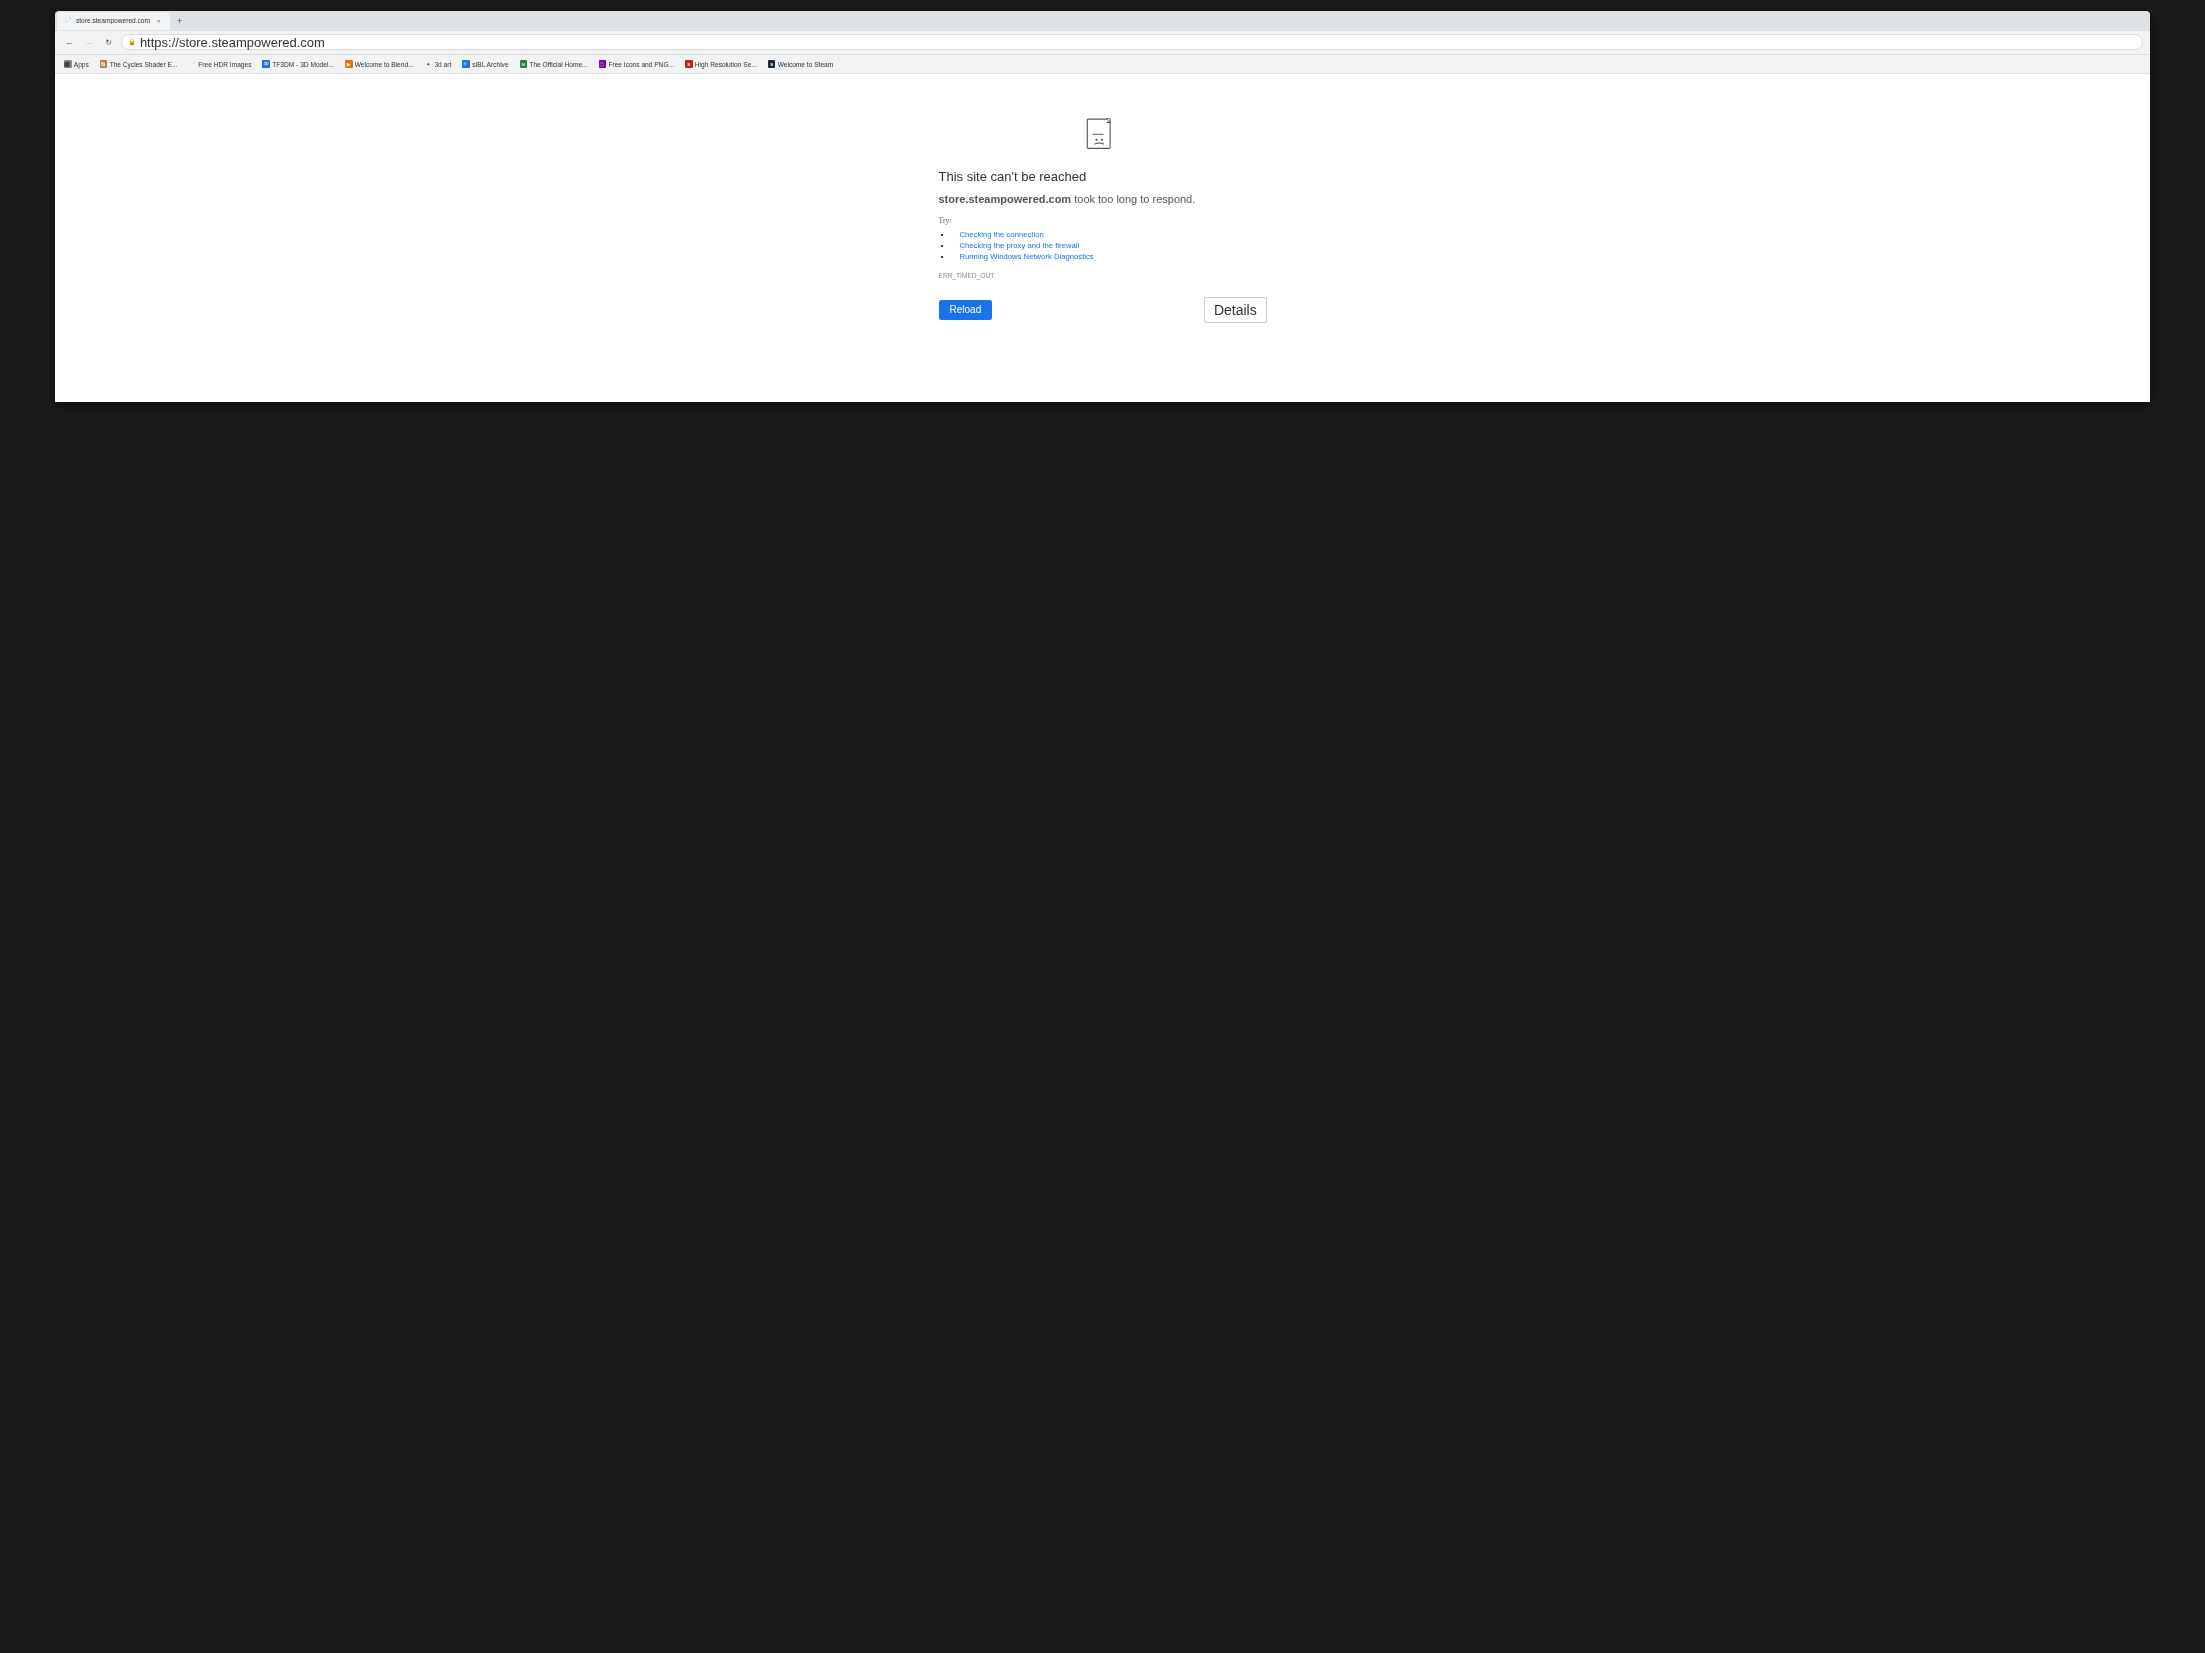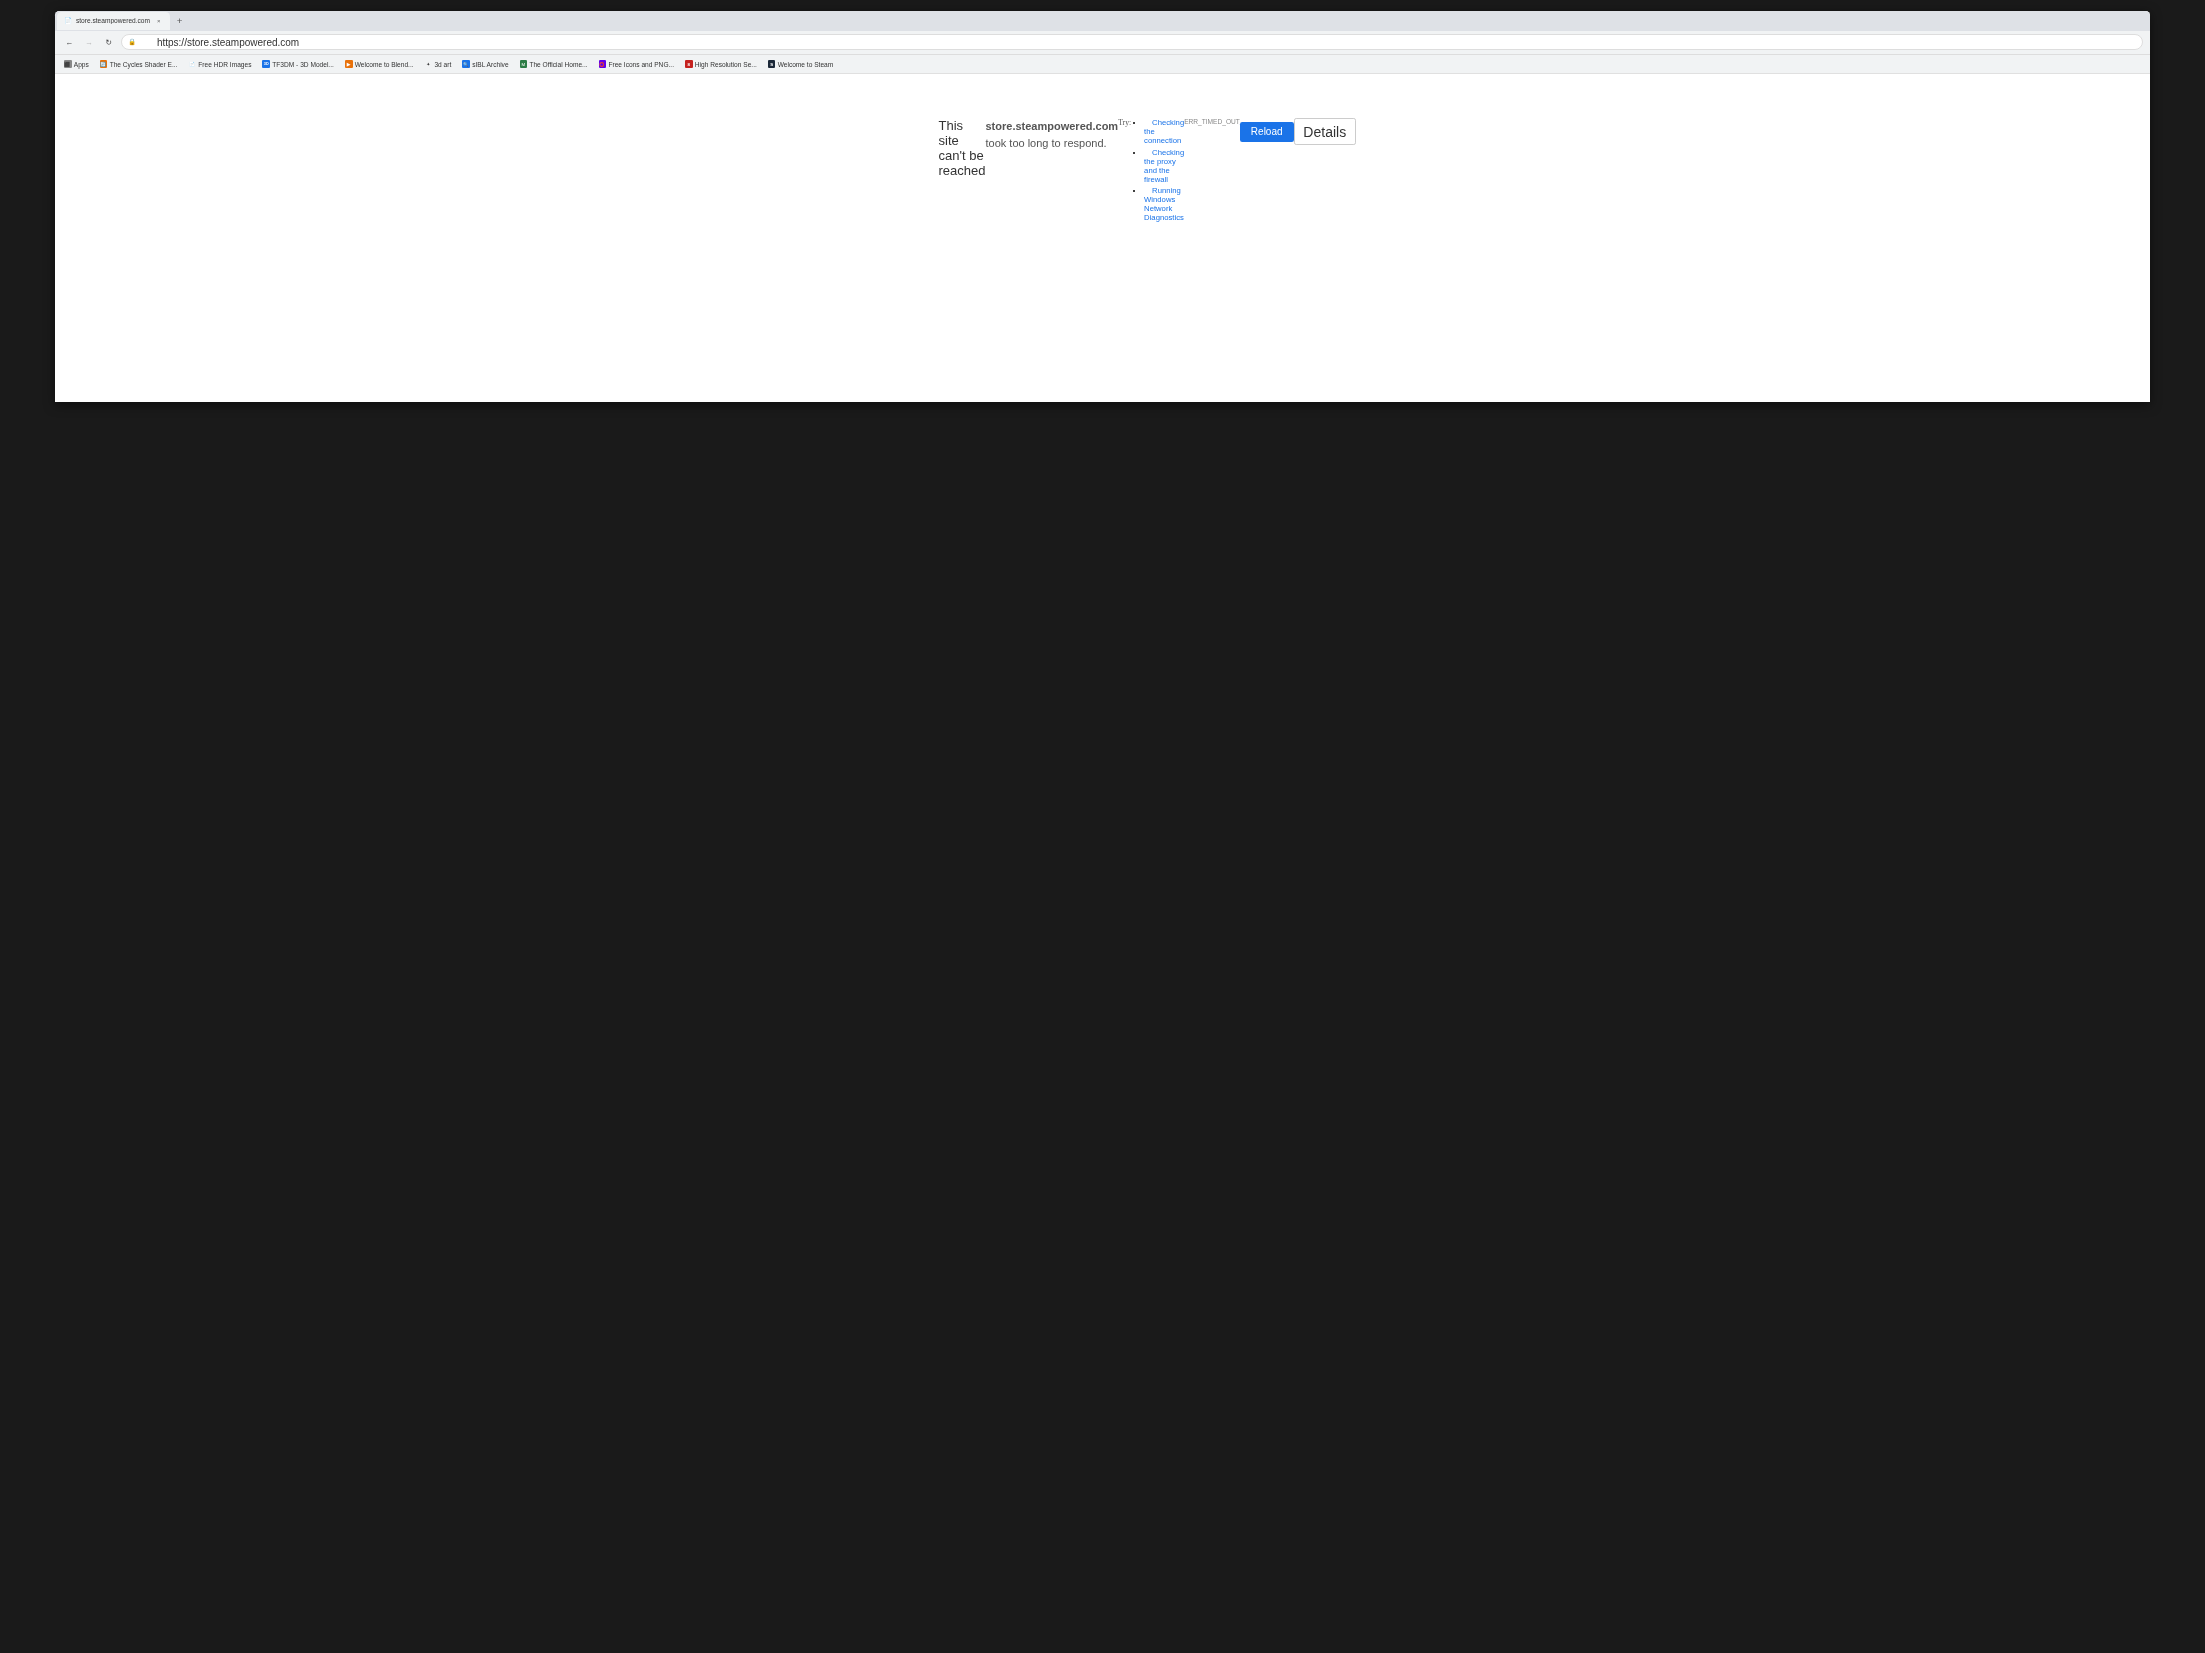--- a/index.html
+++ b/index.html
@@ -129,22 +129,21 @@
       color: #333;
     }
 
     .address-bar .lock-icon {
       color: #666;
       font-size: 6.6px;
     }
 
     .address-text {
       color: #333;
-      font-size: 10px;
-      margin-left: 17px;
+      font-size: 13px;
     }
 
     
     .bookmarks-bar {
       background: #f1f3f4;
       height: 19.7px;
       display: flex;
       align-items: center;
       padding: 0 4.4px;
       gap: 2.2px;
@@ -180,21 +179,21 @@
       min-height: 328px;
       display: flex;
       flex-direction: column;
       align-items: center;
       justify-content: flex-start;
       padding: 44px 11px 22px;
     }
 
     .error-container {
       display: flex;
-      flex-direction: row;
+      flex-direction: column;
       align-items: flex-start;
       max-width: 328px;
       width: 100%;
     }
 
     .error-icon {
       width: 33px;
       height: 38px;
       margin-bottom: 13px;
       align-self: center;

